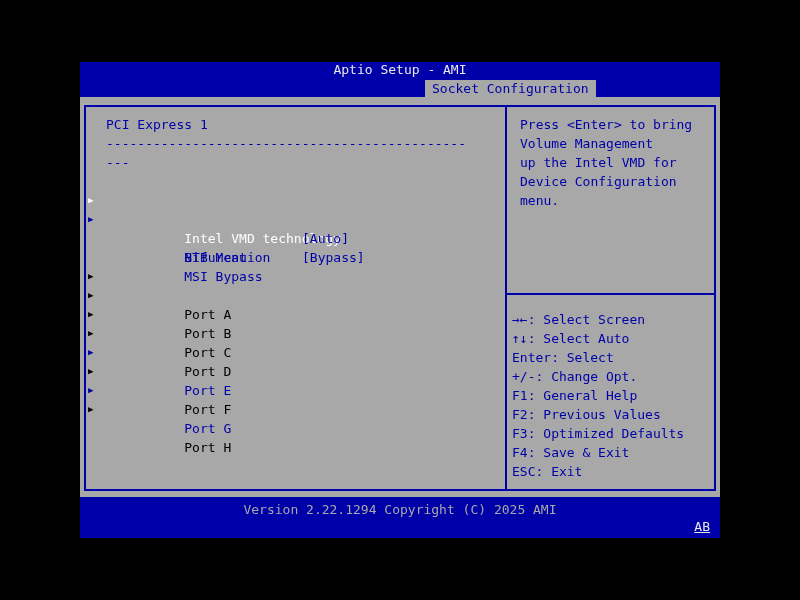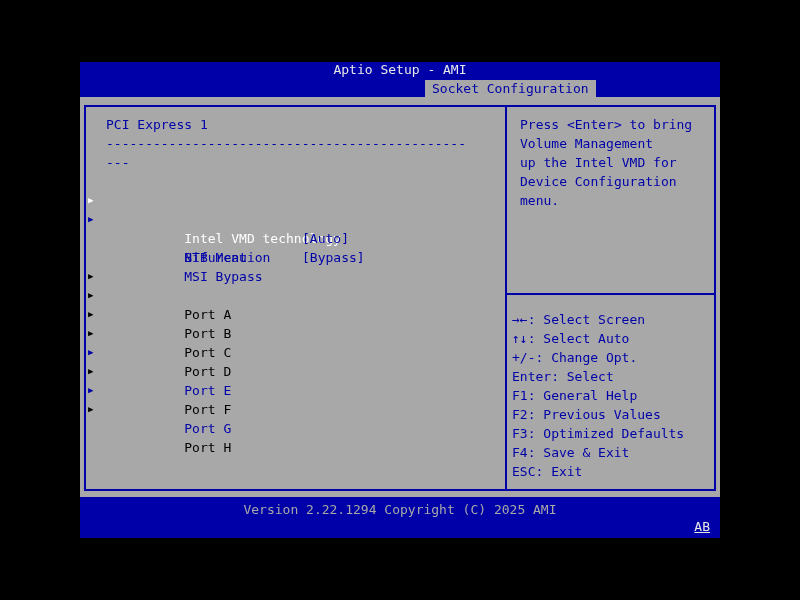--- a/index.html
+++ b/index.html
@@ -126,22 +126,22 @@
         <div>Press &lt;Enter&gt; to bring</div>
         <div>Volume Management</div>
         <div>up the Intel VMD for</div>
         <div>Device Configuration</div>
         <div>menu.</div>
       </div>
 
       <div class="hotkeys">
         <div class="hotkey-line">→←: Select Screen</div>
         <div class="hotkey-line">↑↓: Select Auto</div>
+        <div class="hotkey-line">Enter: Select</div>
         <div class="hotkey-line">+/-: Change Opt.</div>
-        <div class="hotkey-line">Enter: Select</div>
         <div class="hotkey-line">F1: General Help</div>
         <div class="hotkey-line">F2: Previous Values</div>
         <div class="hotkey-line">F3: Optimized Defaults</div>
         <div class="hotkey-line">F4: Save &amp; Exit</div>
         <div class="hotkey-line">ESC: Exit</div>
       </div>
     </div>
 
     <div class="footer">
       <div class="version">Version 2.22.1294 Copyright (C) 2025 AMI</div>

